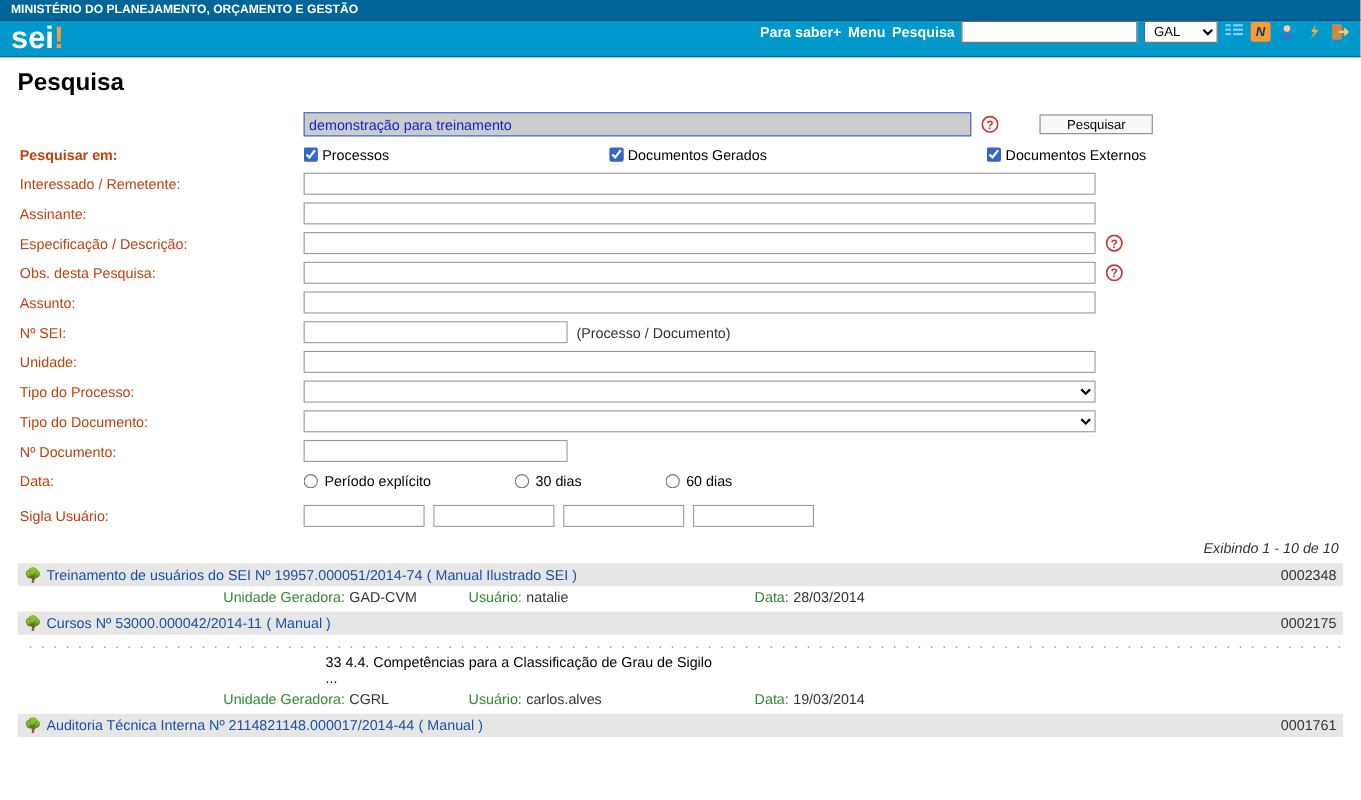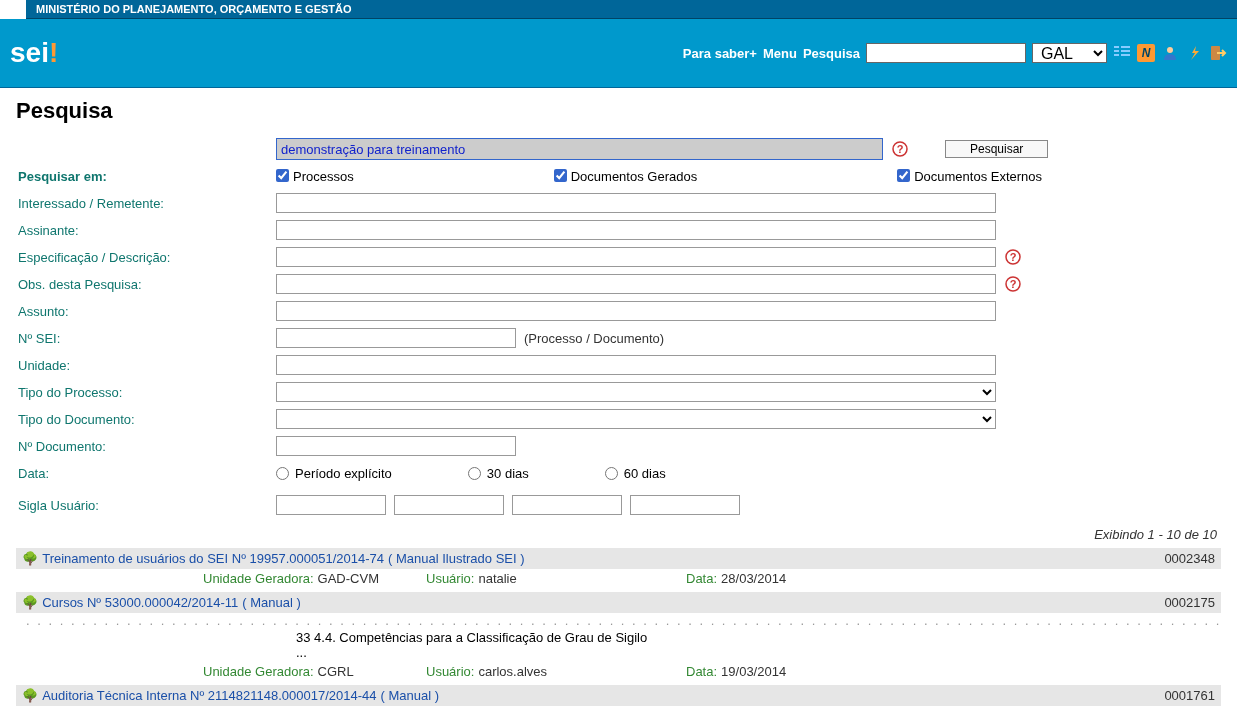--- a/index.html
+++ b/index.html
@@ -1,41 +1,41 @@
 <!DOCTYPE html>
 <html><head>
 <meta charset="utf-8">
 <style>
 * { box-sizing: border-box; margin: 0; padding: 0; }
 body { font-family: Arial, sans-serif; font-size: 13px; background: #fff; width: 1237px; }
-.top-bar { background: #006699; color: #fff; padding: 3px 10px; font-size: 11px; font-weight: bold; border-bottom: 1px solid #004466; margin-left: 26px; }
-.header { background: #0099cc; padding: 18px 10px; display: flex; align-items: center; border-bottom: 1px solid #006699; }
+.top-bar { background: #006699; color: #fff; padding: 3px 10px; font-size: 11px; font-weight: bold; border-bottom: 1px solid #004466; }
+.header { background: #0099cc; padding: 0 10px; display: flex; align-items: flex-start; border-bottom: 1px solid #006699; }
 .logo { color: #fff; font-size: 28px; font-weight: bold; }
 .logo-excl { color: #ff9933; }
 .header-right { margin-left: auto; display: flex; align-items: center; gap: 6px; color: #fff; font-size: 13px; }
 .header-right .link { cursor: pointer; font-weight: bold; }
 .header-search { width: 160px; height: 20px; border: 1px solid #666; background: #fff; padding: 0 4px; font-size: 12px; }
-.unit-select { background: #fff; border: 1px solid #666; height: 20px; font-size: 16px; padding: 0 16px 0 4px; }
+.unit-select { background: #fff; border: 1px solid #666; height: 20px; font-size: 12px; padding: 0 16px 0 4px; }
 .icon-btn { display: inline-flex; align-items: center; justify-content: center; width: 18px; height: 18px; cursor: pointer; }
 .icon-n { background: #ff9933; color: #004466; font-weight: bold; font-size: 12px; width: 18px; height: 18px; display: inline-flex; align-items: center; justify-content: center; border-radius: 2px; font-style: italic; }
 .content { padding: 10px 16px; }
 .page-title { font-size: 22px; font-weight: bold; margin-bottom: 14px; }
 .form-row { display: flex; align-items: center; margin-bottom: 5px; min-height: 22px; }
-.form-label { width: 260px; color: #0f766e; padding-left: 2px; }
+.form-label { width: 260px; color: #c2410c; padding-left: 2px; }
 .form-field { flex: 1; display: flex; align-items: center; gap: 8px; }
 .txt-wide { width: 720px; height: 20px; border: 1px solid #999; padding: 0 4px; font-size: 13px; }
 .txt-search { width: 607px; height: 22px; border: 1px solid #3366cc; background: #ccc; color: #1122cc; font-size: 13px; padding: 0 4px; }
 .txt-small { width: 240px; height: 20px; border: 1px solid #999; padding: 0 4px; font-size: 13px; }
 .txt-sigla { width: 110px; height: 20px; border: 1px solid #999; padding: 0 4px; font-size: 13px; }
 .sel-wide { width: 720px; height: 20px; border: 1px solid #999; background: #fff; font-size: 13px; }
 .help-icon { width: 18px; height: 18px; display: inline-flex; align-items: center; justify-content: center; cursor: help; }
 .help-icon svg { width: 16px; height: 16px; }
 .btn-search { border: 1px solid #888; background: #f8f8f8; padding: 1px 24px; font-size: 12px; cursor: pointer; margin-left: 28px; }
 .chk-group { display: flex; gap: 200px; }
-.chk-item { display: flex; align-items: flex-start; gap: 4px; }
+.chk-item { display: flex; align-items: center; gap: 4px; }
 .radio-item { display: flex; align-items: center; gap: 6px; }
 .inline-note { color: #333; }
 .results-summary { text-align: right; padding: 6px 4px 4px 0; color: #333; font-style: italic; }
 .result-block { margin-top: 2px; }
 .result-head { background: #e6e6e6; padding: 3px 6px; display: flex; align-items: center; }
 .result-head .tree-icon { color: #339933; font-size: 13px; margin-right: 4px; }
 .result-head .title-blue { color: #1a4fa8; cursor: pointer; }
 .result-head .title-paren { color: #1a4fa8; }
 .result-head .num { margin-left: auto; color: #333; }
 .result-snippet { padding: 4px 10px 2px 10px; color: #333; line-height: 1.35; }

